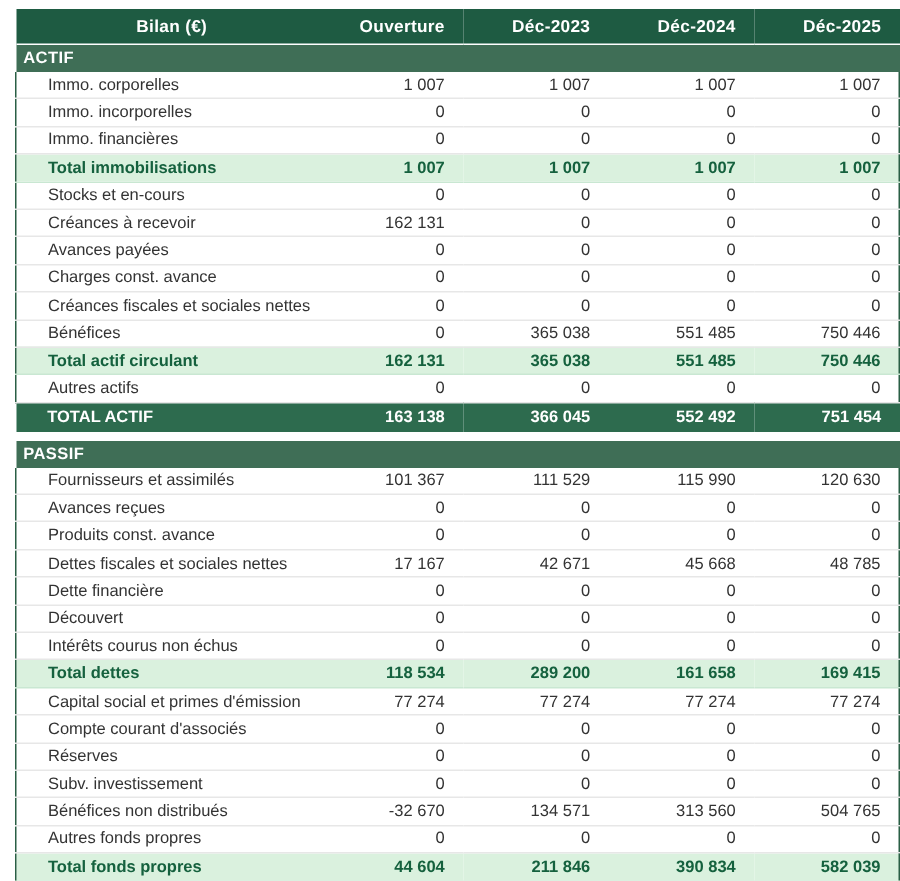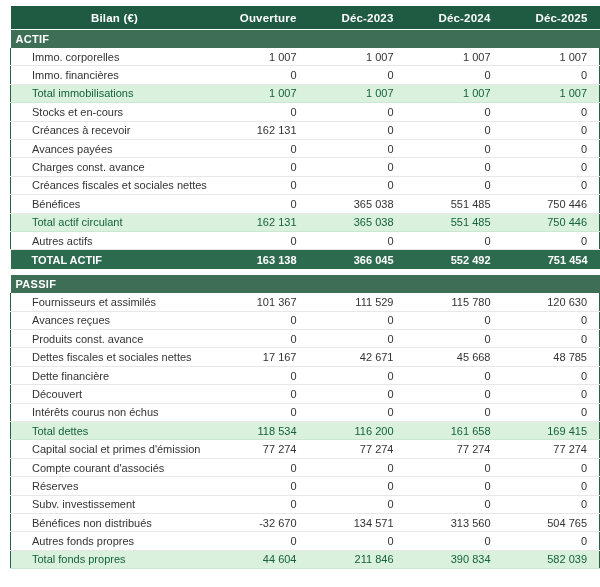--- a/index.html
+++ b/index.html
@@ -59,21 +59,21 @@
   tr.r.normal td {
     background: #ffffff;
     border-bottom: 1px solid var(--row_line);
   }
   tr.r.normal td:first-child { border-left: 1px solid var(--edge); }
   tr.r.normal td:last-child  { border-right: 1px solid var(--edge); }
 
   tr.r.subtotal td {
     background: var(--subtotal_bg);
     color: var(--subtotal_text);
-    font-weight: normal;
+    font-weight: bold;
     border-top: 1px solid #c9e7d2;
     border-bottom: 1px solid #c9e7d2;
   }
   tr.r.subtotal td:first-child { border-left: 1px solid var(--edge); }
   tr.r.subtotal td:last-child  { border-right: 1px solid var(--edge); }
 
   tr.r.total td {
     background: var(--total_bg);
     color: var(--header_text);
     font-weight: bold;
@@ -115,20 +115,27 @@
           <td colspan="5">ACTIF</td>
         </tr>
         <tr class="r normal">
           <td class="lbl">Immo. corporelles</td>
           <td class="num">1 007</td>
           <td class="num">1 007</td>
           <td class="num">1 007</td>
           <td class="num">1 007</td>
         </tr>
         <tr class="r normal">
+          <td class="lbl">Immo. incorporelles</td>
+          <td class="num">0</td>
+          <td class="num">0</td>
+          <td class="num">0</td>
+          <td class="num">0</td>
+        </tr>
+        <tr class="r normal">
           <td class="lbl">Immo. financières</td>
           <td class="num">0</td>
           <td class="num">0</td>
           <td class="num">0</td>
           <td class="num">0</td>
         </tr>
         <tr class="r subtotal">
           <td class="lbl">Total immobilisations</td>
           <td class="num">1 007</td>
           <td class="num">1 007</td>
@@ -205,21 +212,21 @@
         </tr>
     </tbody>
     <tbody>
         <tr class="section">
           <td colspan="5">PASSIF</td>
         </tr>
         <tr class="r normal">
           <td class="lbl">Fournisseurs et assimilés</td>
           <td class="num">101 367</td>
           <td class="num">111 529</td>
-          <td class="num">115 780</td>
+          <td class="num">115 990</td>
           <td class="num">120 630</td>
         </tr>
         <tr class="r normal">
           <td class="lbl">Avances reçues</td>
           <td class="num">0</td>
           <td class="num">0</td>
           <td class="num">0</td>
           <td class="num">0</td>
         </tr>
         <tr class="r normal">
@@ -253,21 +260,21 @@
         <tr class="r normal">
           <td class="lbl">Intérêts courus non échus</td>
           <td class="num">0</td>
           <td class="num">0</td>
           <td class="num">0</td>
           <td class="num">0</td>
         </tr>
         <tr class="r subtotal">
           <td class="lbl">Total dettes</td>
           <td class="num">118 534</td>
-          <td class="num">116 200</td>
+          <td class="num">289 200</td>
           <td class="num">161 658</td>
           <td class="num">169 415</td>
         </tr>
         <tr class="r normal">
           <td class="lbl">Capital social et primes d'émission</td>
           <td class="num">77 274</td>
           <td class="num">77 274</td>
           <td class="num">77 274</td>
           <td class="num">77 274</td>
         </tr>

